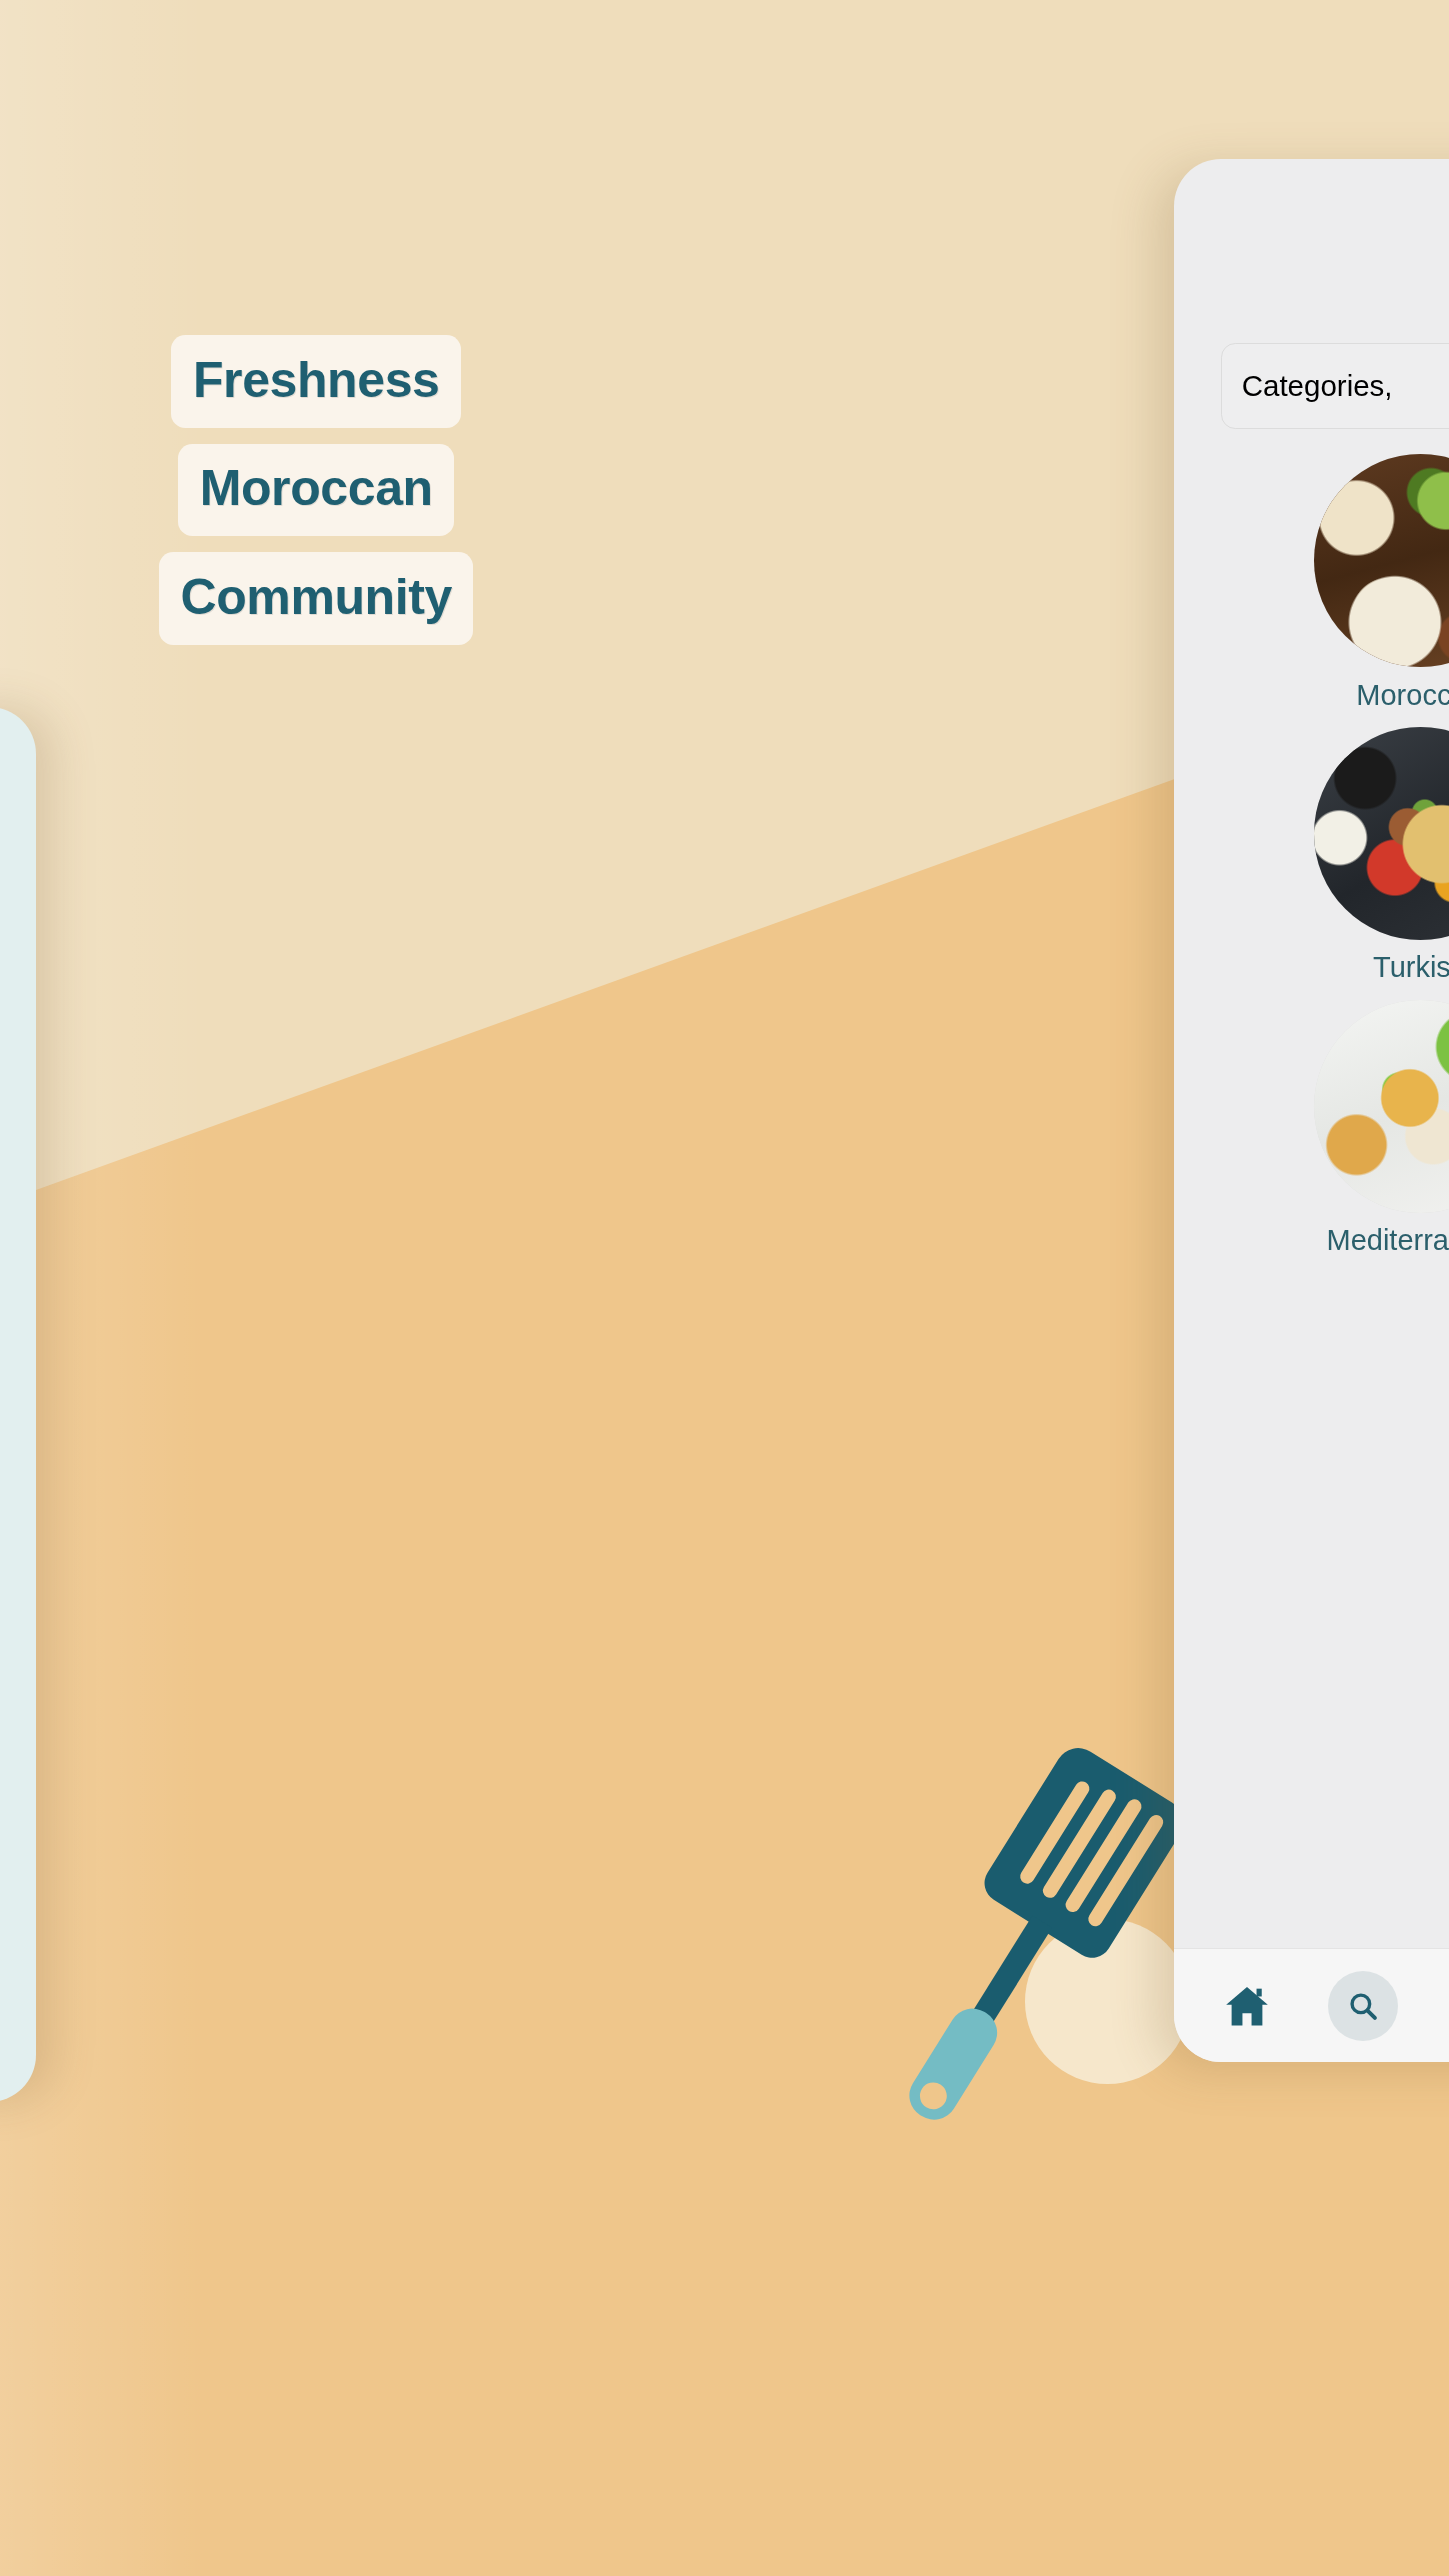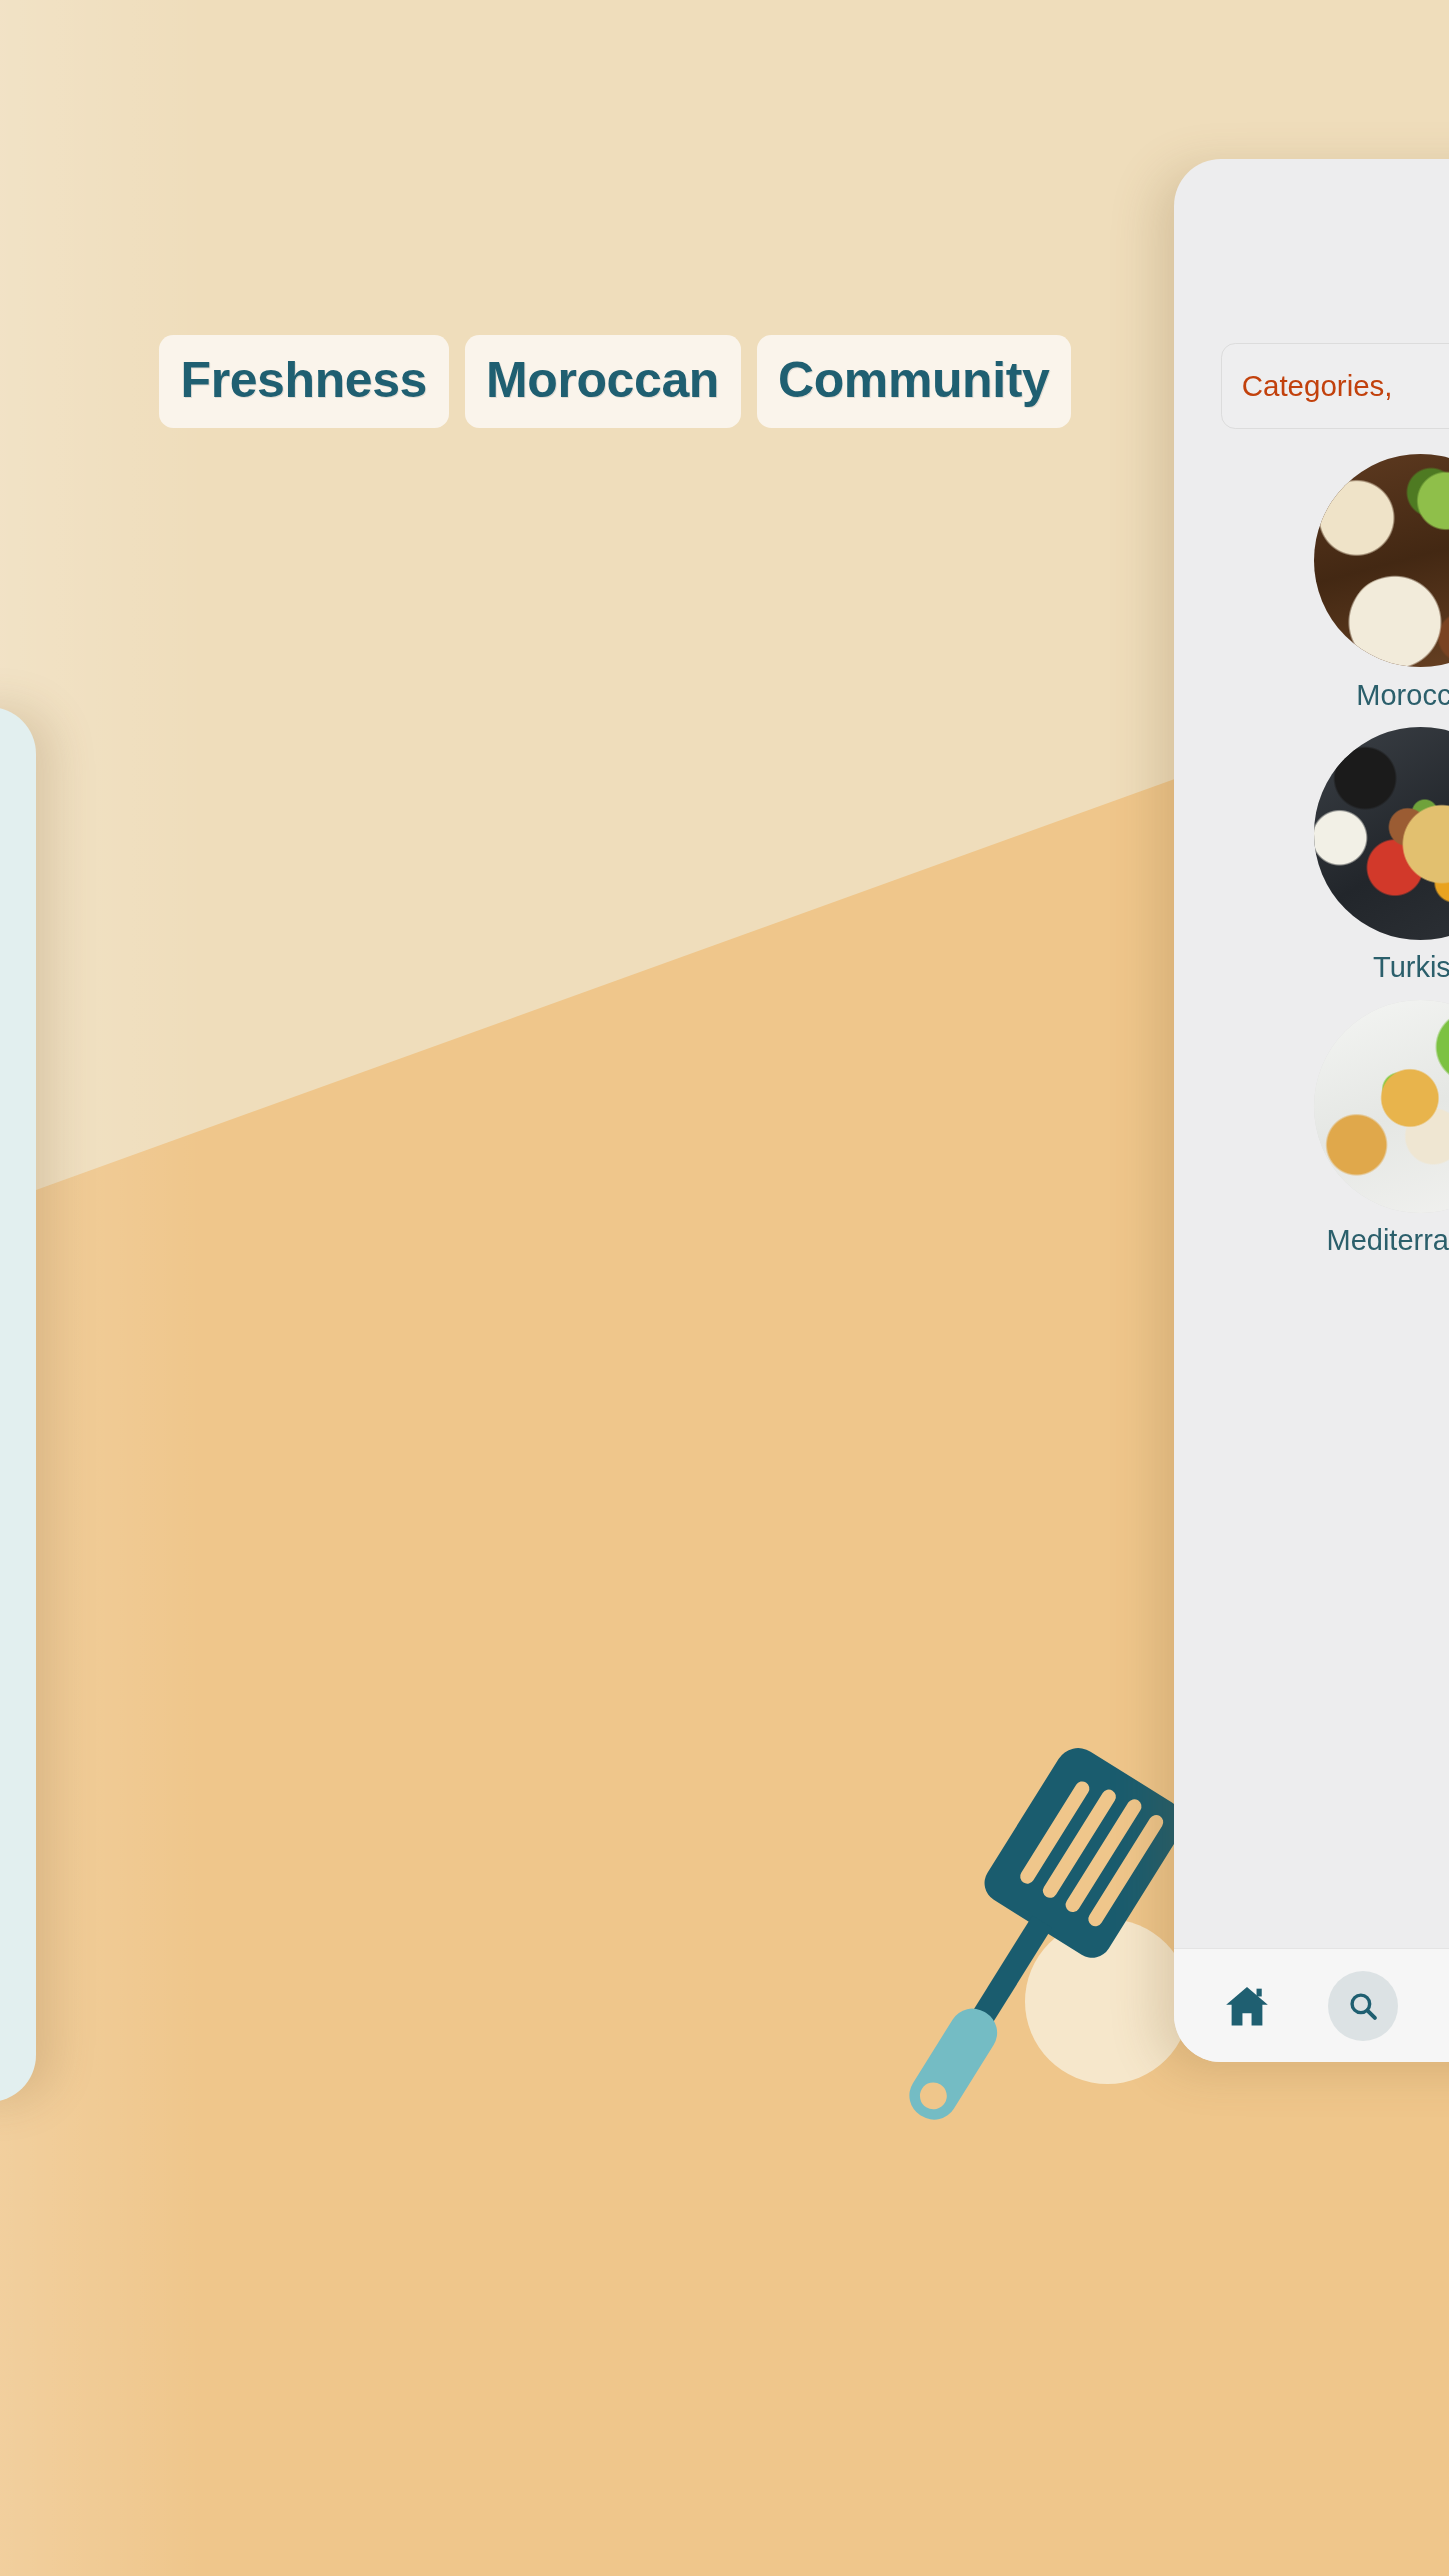--- a/index.html
+++ b/index.html
@@ -37,22 +37,22 @@
     width:134px; height:1395px;
     background:#E2EFEF;
     border-radius:47px;
     box-shadow: 19.7px 0 41px rgba(120,90,45,0.18);
   }
 
   
   .tags {
     position:absolute;
     left:159px; top:335px;
-    display:flex; flex-direction:row;
-    align-items:flex-start;
+    display:flex; flex-direction:column;
+    align-items:center;
     gap:16px;
   }
   .tag {
     background:#FAF4EB;
     color:#1F5F71;
     font-size:50px;
     font-weight:bold;
     line-height:1.0;
     padding:19.7px 21.5px 23px 21.5px;
     border-radius:14.3px;
@@ -95,21 +95,21 @@
     position:absolute;
     left:47px; top:184px;
     width:313px; height:86px;
     border:1.8px solid #DCDCDC;
     border-radius:14.3px;
     background:#EEEEEF;
     display:flex; align-items:center;
     padding-left:19.7px;
   }
   .search-placeholder {
-    color:#c2410c;
+    color:#000000;
     font-size:29.5px;
     white-space:nowrap;
   }
 
   .cat-list { position:absolute; left:0; top:295px; width:385px; }
   .cat-item {
     position:relative;
     width:385px;
     margin-bottom:16px;
     display:flex; flex-direction:column; align-items:center;

